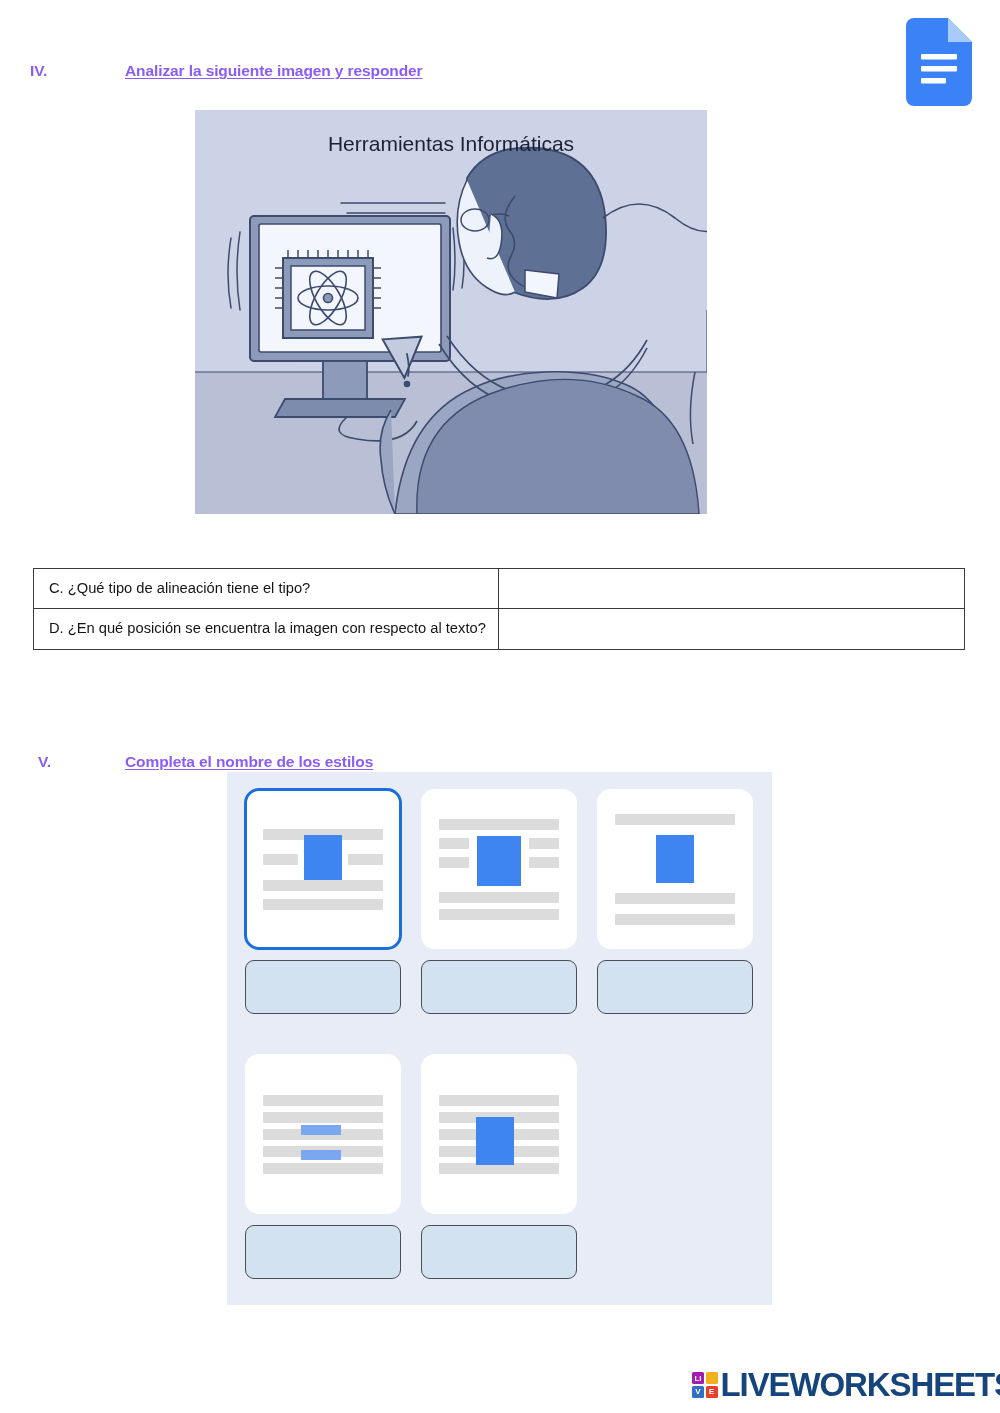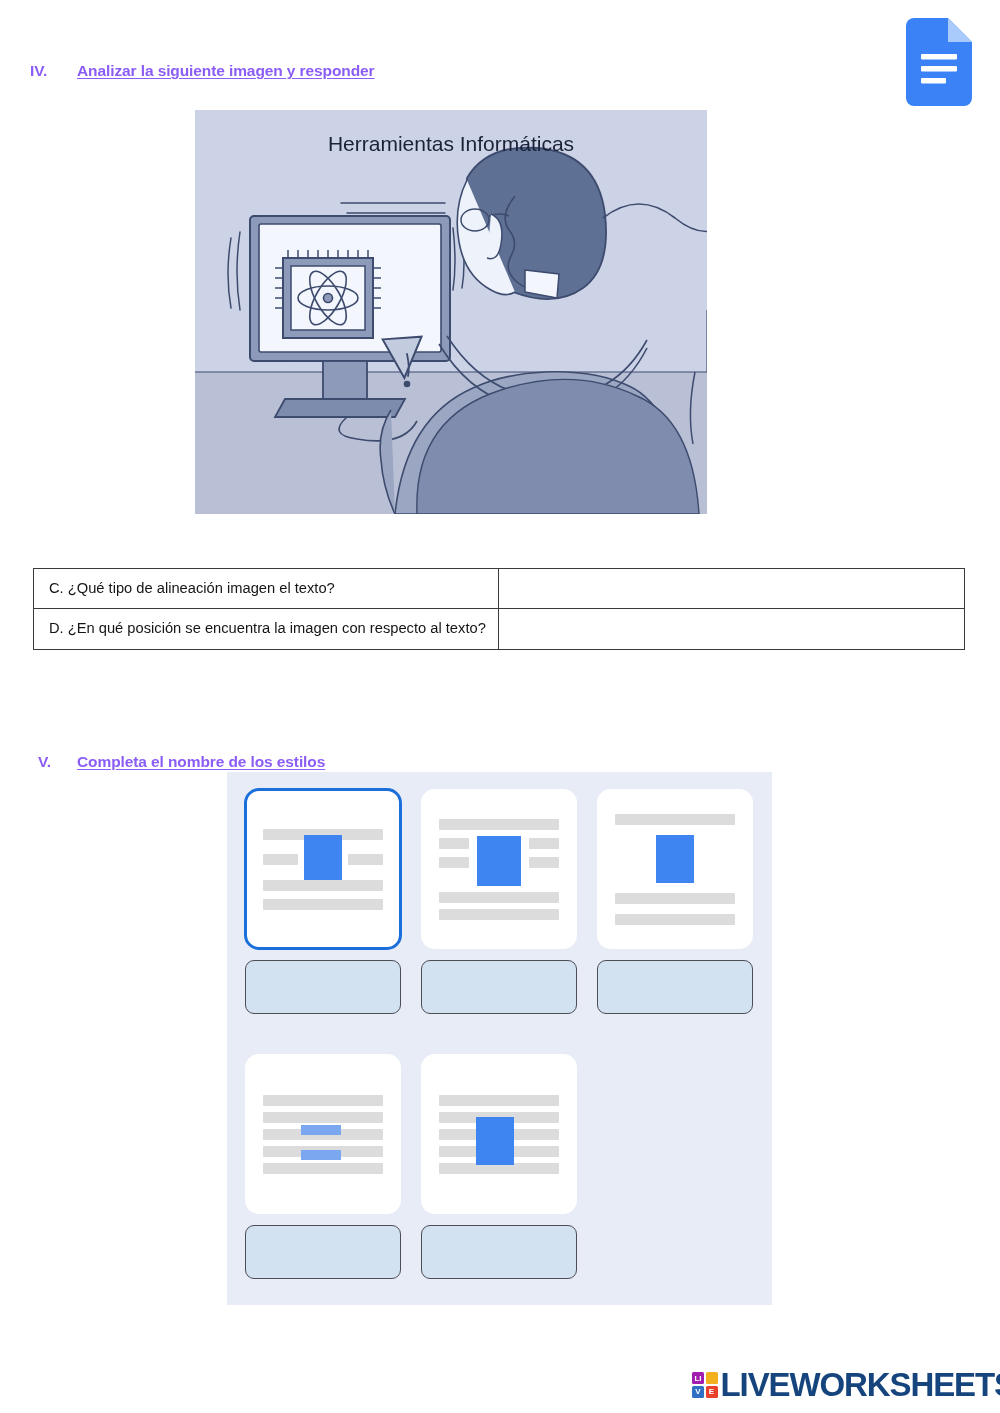--- a/index.html
+++ b/index.html
@@ -22,21 +22,21 @@
   .section-heading {
     position: absolute;
     display: flex;
     align-items: baseline;
     font-weight: bold;
     font-size: 15.5px;
     color: #8b5cf6;
     letter-spacing: -0.1px;
   }
   .section-num { width: 47px; flex: 0 0 47px; }
-  .section-title { text-decoration: underline; text-underline-offset: 2px; }
+  .section-title { text-decoration: underline; text-underline-offset: 2px; margin-left: 48px; }
   #heading-iv { left: 30px; top: 62px; }
   #heading-v  { left: 38px; top: 753px; }
   #heading-v .section-num { width: 39px; flex: 0 0 39px; }
 
   
   .illustration {
     position: absolute; left: 195px; top: 110px;
     width: 512px; height: 404px;
     background: #ccd3e6;
     overflow: hidden;
@@ -264,21 +264,21 @@
     <path d="M408 108 q36 -28 72 0 q34 28 62 -2 q20 -22 40 -6" fill="none" stroke="#3d4b6e" stroke-width="1.6"></path>
 
     <path d="M500 262 q-8 40 -2 72" fill="none" stroke="#3d4b6e" stroke-width="1.5"></path>
   </svg>
   <div class="illus-title">Herramientas Informáticas</div>
 </div>
 
 <table class="qtable">
   <tbody>
     <tr>
-      <td class="q">C. ¿Qué tipo de alineación imagen el texto?</td>
+      <td class="q">C. ¿Qué tipo de alineación tiene el tipo?</td>
       <td class="a"></td>
     </tr>
     <tr>
       <td class="q">D. ¿En qué posición se encuentra la imagen con respecto al texto?</td>
       <td class="a"></td>
     </tr>
   </tbody>
 </table>
 
 <div class="section-heading" id="heading-v">

